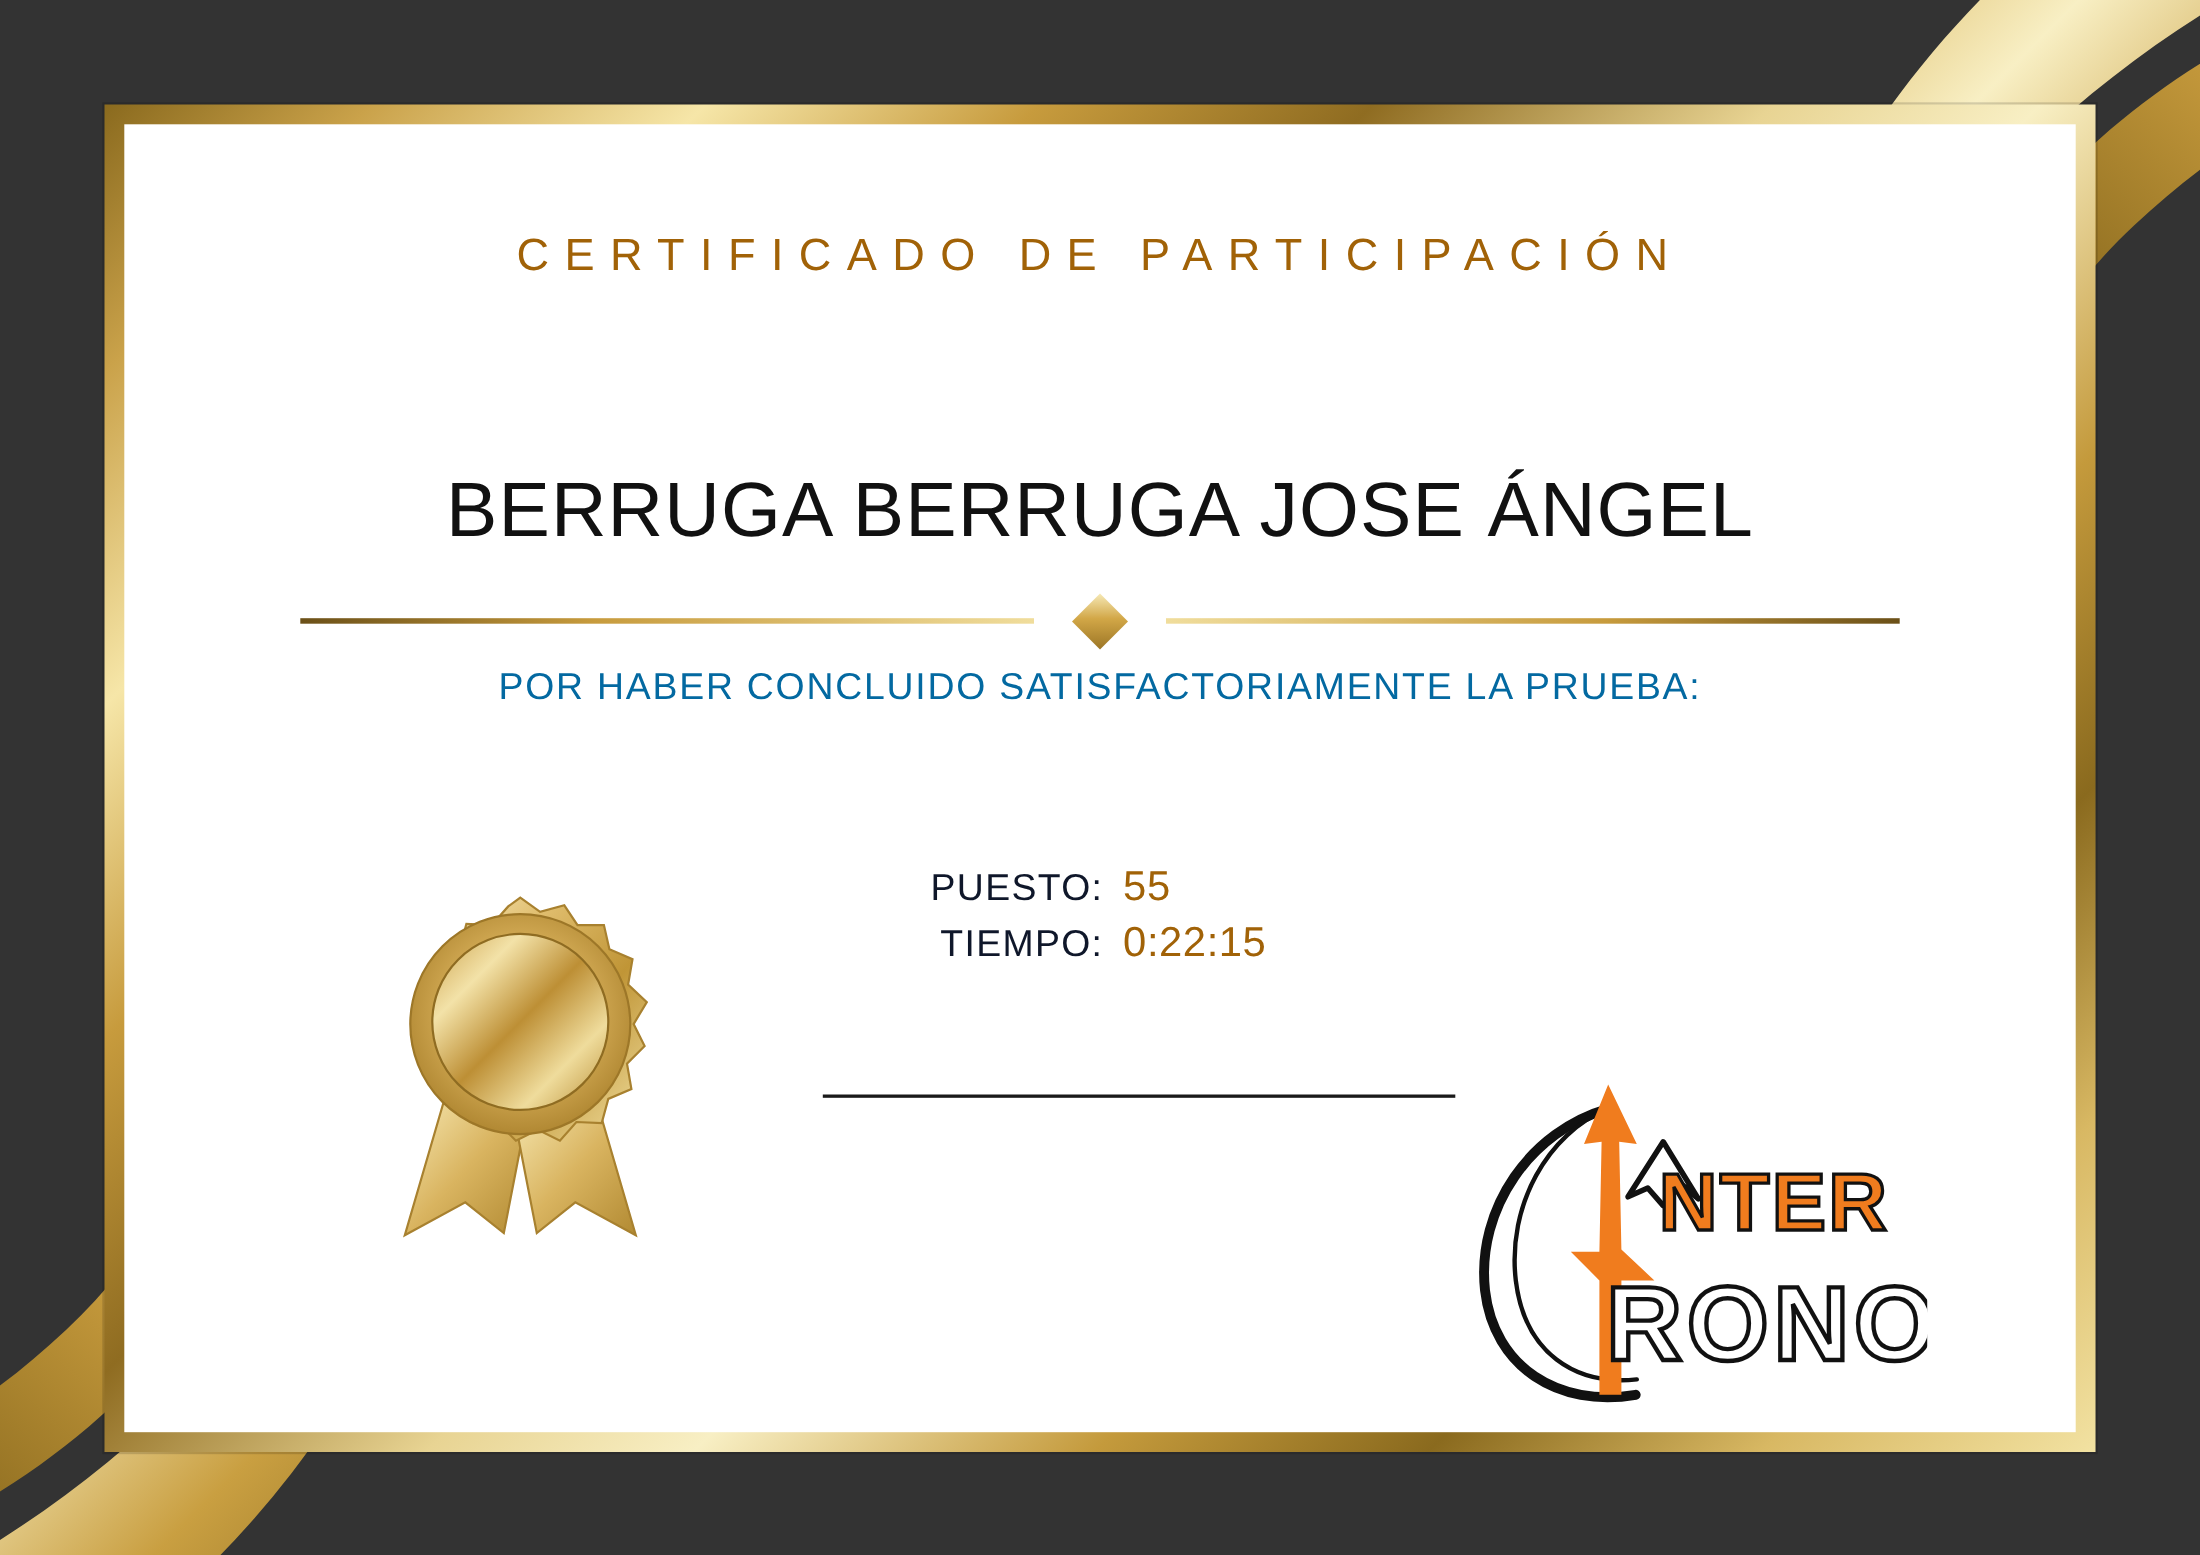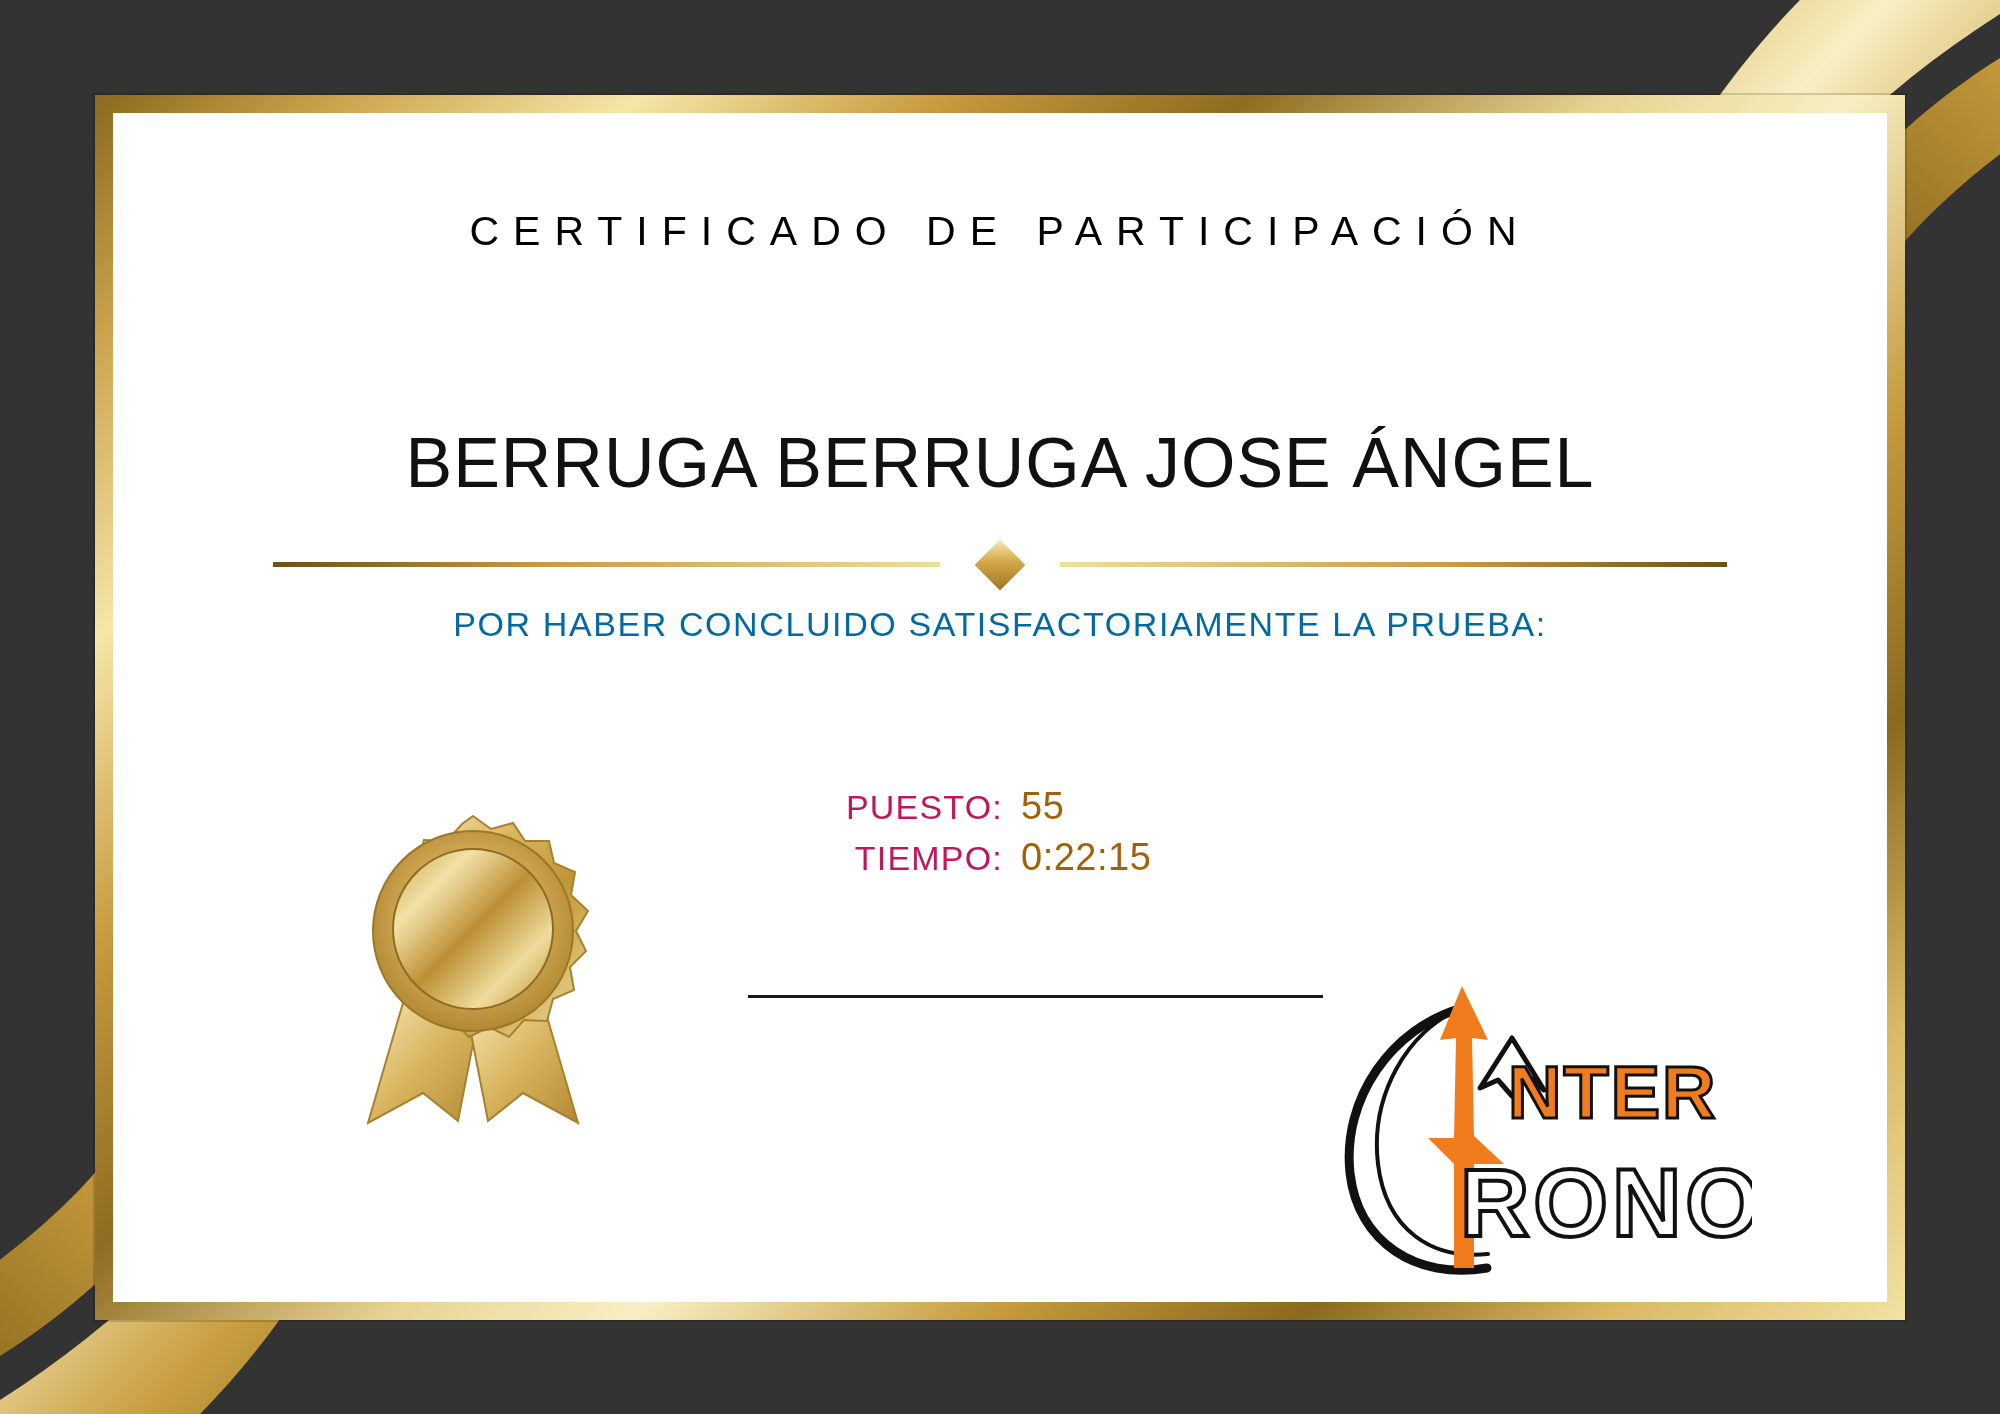--- a/index.html
+++ b/index.html
@@ -63,21 +63,21 @@
     box-sizing: border-box;
   }
   .cert-kicker {
     position: absolute;
     top: 95px;
     left: 0;
     right: 0;
     text-align: center;
     font-size: 41px;
     letter-spacing: 14px;
-    color: #000000;
+    color: #a16207;
     font-weight: 400;
     white-space: nowrap;
   }
   .recipient {
     position: absolute;
     top: 310px;
     left: 0;
     right: 0;
     text-align: center;
     font-size: 70px;
@@ -137,21 +137,21 @@
     display: flex;
     align-items: baseline;
     justify-content: flex-start;
     margin-bottom: 8px;
   }
   .result-label {
     width: 330px;
     text-align: right;
     font-size: 34px;
     letter-spacing: 1.2px;
-    color: #be185d;
+    color: #0f172a;
   }
   .result-value {
     font-size: 38px;
     color: #a16207;
     padding-left: 18px;
     letter-spacing: 0.5px;
   }
   .sign-line {
     position: absolute;
     top: 882px;

